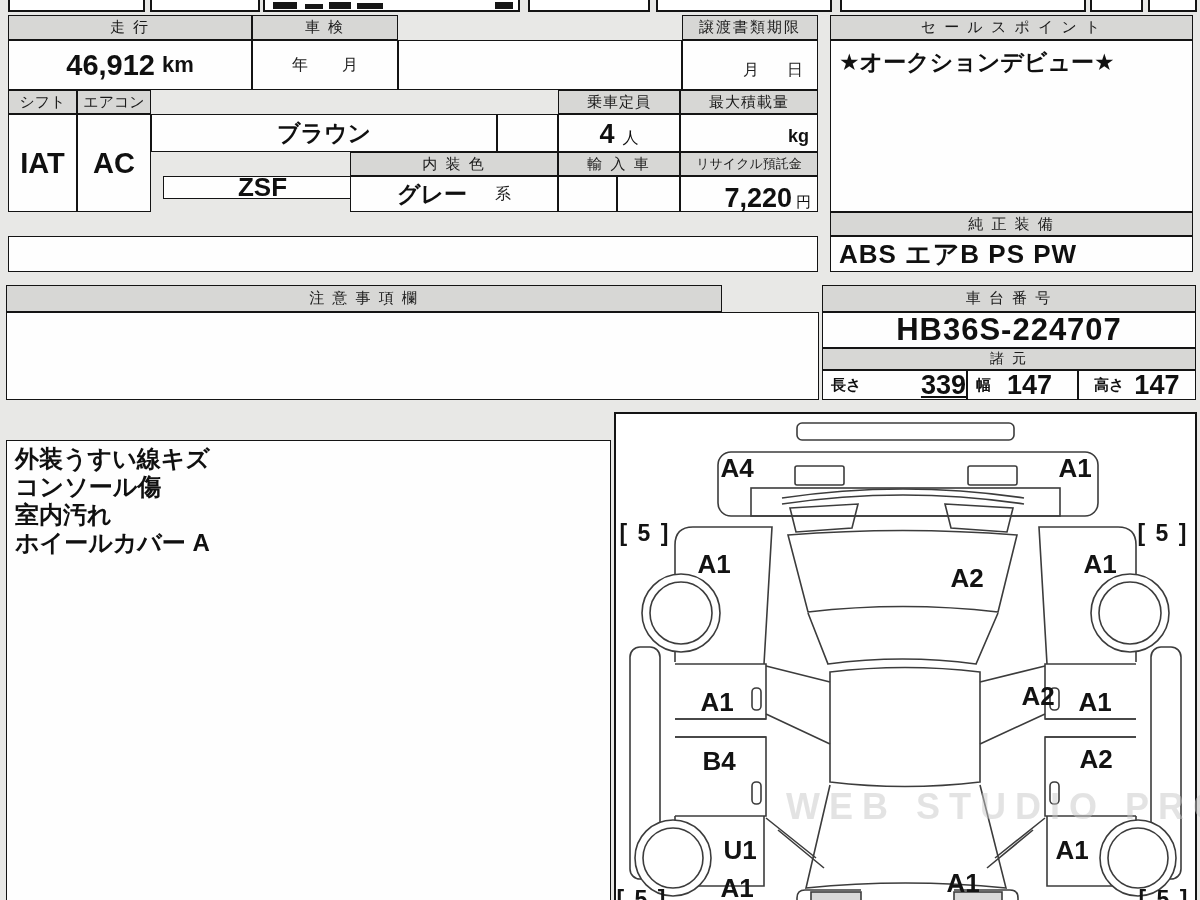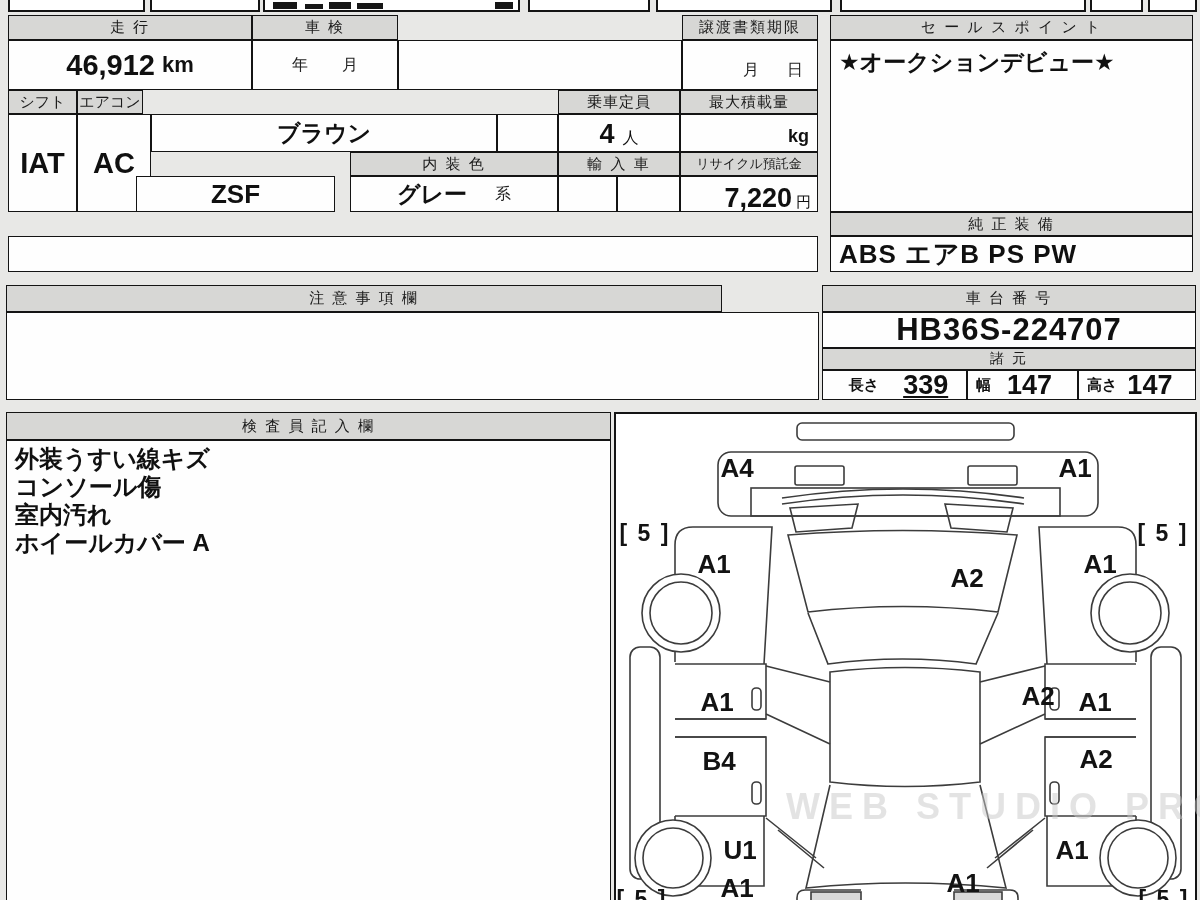--- a/index.html
+++ b/index.html
@@ -59,21 +59,21 @@
     <span class="ph">年</span>
     <span class="ph">月</span>
   </div>
   <div class="cell" style="left:390px;top:25px;width:284px;height:50px;"></div>
   <div class="cell" style="left:674px;top:25px;width:136px;height:50px;justify-content:flex-end;align-items:flex-end;gap:28px;padding:0 14px 8px 0;">
     <span class="ph">月</span>
     <span class="ph">日</span>
   </div>
 
   <div class="cell hdr" style="left:0;top:75px;width:69px;height:24px;letter-spacing:0;">シフト</div>
-  <div class="cell hdr" style="left:69px;top:75px;width:66px;height:24px;letter-spacing:0;">エアコン</div>
+  <div class="cell hdr" style="left:69px;top:75px;width:74px;height:24px;letter-spacing:0;">エアコン</div>
   <div class="cell hdr" style="left:143px;top:75px;width:407px;height:24px;margin-top:24px;">外 装 色</div>
   <div class="cell hdr" style="left:550px;top:75px;width:122px;height:24px;letter-spacing:1px;">乗車定員</div>
   <div class="cell hdr" style="left:672px;top:75px;width:138px;height:24px;letter-spacing:1px;">最大積載量</div>
 
   <div class="cell" style="left:0;top:99px;width:69px;height:98px;">
     <span class="val-big">IAT</span>
   </div>
   <div class="cell" style="left:69px;top:99px;width:74px;height:98px;">
     <span class="val-big">AC</span>
   </div>
@@ -87,21 +87,21 @@
     <span class="unit">人</span>
   </div>
   <div class="cell" style="left:672px;top:99px;width:138px;height:38px;justify-content:flex-end;align-items:flex-end;padding:0 8px 4px 0;">
     <span style="font-weight:bold;font-size:18px;">kg</span>
   </div>
 
   <div class="cell hdr" style="left:342px;top:137px;width:208px;height:24px;">内 装 色</div>
   <div class="cell hdr" style="left:550px;top:137px;width:122px;height:24px;">輸 入 車</div>
   <div class="cell hdr" style="left:672px;top:137px;width:138px;height:24px;font-size:13px;letter-spacing:0;">リサイクル預託金</div>
 
-  <div class="cell" style="left:128px;top:161px;width:199px;height:36px;">
+  <div class="cell" style="left:155px;top:161px;width:199px;height:23px;">
     <span class="val-big" style="font-size:26px;">ZSF</span>
   </div>
   <div class="cell" style="left:342px;top:161px;width:208px;height:36px;">
     <span class="val-mid">グレー</span>
     <span class="ph" style="margin-left:28px;">系</span>
   </div>
   <div class="cell" style="left:550px;top:161px;width:59px;height:36px;"></div>
   <div class="cell" style="left:609px;top:161px;width:63px;height:36px;"></div>
   <div class="cell" style="left:672px;top:161px;width:138px;height:36px;justify-content:flex-end;align-items:baseline;padding:6px 6px 0 0;">
     <span class="val-big" style="font-size:27px;">7,220</span>
@@ -126,36 +126,35 @@
   <div class="cell hdr" style="left:0;top:0;width:716px;height:27px;">注 意 事 項 欄</div>
   <div class="cell" style="left:0;top:27px;width:813px;height:88px;"></div>
 </div>
 
 <div style="position:absolute;left:822px;top:285px;width:374px;height:115px;">
   <div class="cell hdr" style="left:0;top:0;width:374px;height:27px;">車 台 番 号</div>
   <div class="cell" style="left:0;top:27px;width:374px;height:36px;">
     <span style="font-weight:bold;font-size:31px;letter-spacing:1px;">HB36S-224707</span>
   </div>
   <div class="cell hdr" style="left:0;top:63px;width:374px;height:22px;font-size:14px;">諸 元</div>
-  <div class="cell" style="left:0;top:85px;width:145px;height:30px;justify-content:center;padding-left:8px;">
+  <div class="cell" style="left:0;top:85px;width:145px;height:30px;justify-content:space-between;padding-left:8px;">
     <span style="font-size:15px;font-weight:bold;">長さ</span>
     <span style="font-weight:bold;font-size:27px;margin-left:24px;text-decoration:underline;">339</span>
   </div>
   <div class="cell" style="left:145px;top:85px;width:111px;height:30px;justify-content:flex-start;padding-left:8px;">
     <span style="font-size:15px;font-weight:bold;">幅</span>
     <span style="font-weight:bold;font-size:27px;margin-left:16px;">147</span>
   </div>
-  <div class="cell" style="left:256px;top:85px;width:118px;height:30px;justify-content:flex-start;padding-left:8px;">
+  <div class="cell" style="left:256px;top:85px;width:118px;height:30px;justify-content:flex-start;padding-left:15px;">
     <span style="font-size:15px;font-weight:bold;">高さ</span>
     <span style="font-weight:bold;font-size:27px;margin-left:10px;">147</span>
   </div>
 </div>
 
 <div style="position:absolute;left:6px;top:412px;width:605px;height:492px;">
-  <div class="cell hdr" style="left:0;top:0;width:605px;height:28px;">検 査 員 記 入 欄</div>
   <div class="cell" style="left:0;top:28px;width:605px;height:464px;flex-direction:column;align-items:flex-start;justify-content:flex-start;padding:4px 8px;">
     <div style="font-weight:bold;font-size:24px;line-height:28px;">外装うすい線キズ</div>
     <div style="font-weight:bold;font-size:24px;line-height:28px;">コンソール傷</div>
     <div style="font-weight:bold;font-size:24px;line-height:28px;">室内汚れ</div>
     <div style="font-weight:bold;font-size:24px;line-height:28px;">ホイールカバー A</div>
   </div>
 </div>
 
 <div class="blk" style="left:614px;top:412px;width:583px;height:495px;">
   <svg width="579" height="491" viewBox="0 0 579 491" style="position:absolute;left:0;top:0;" fill="none" stroke="#3c3c3c" stroke-width="1.6">

